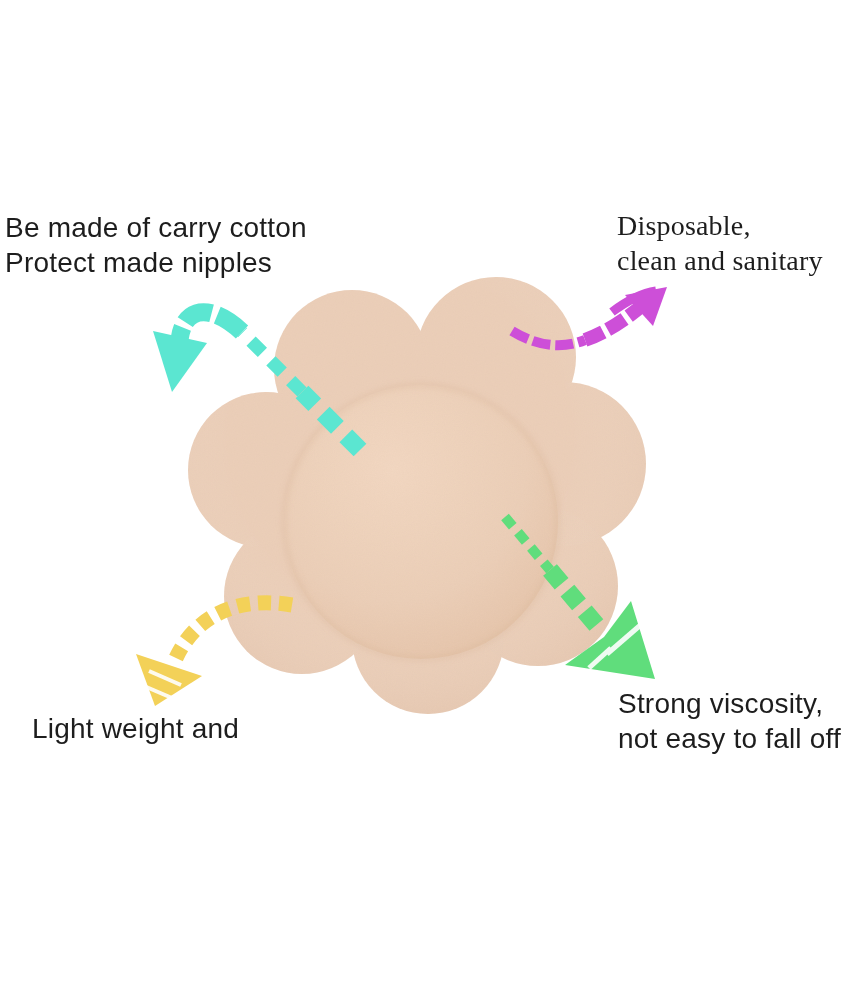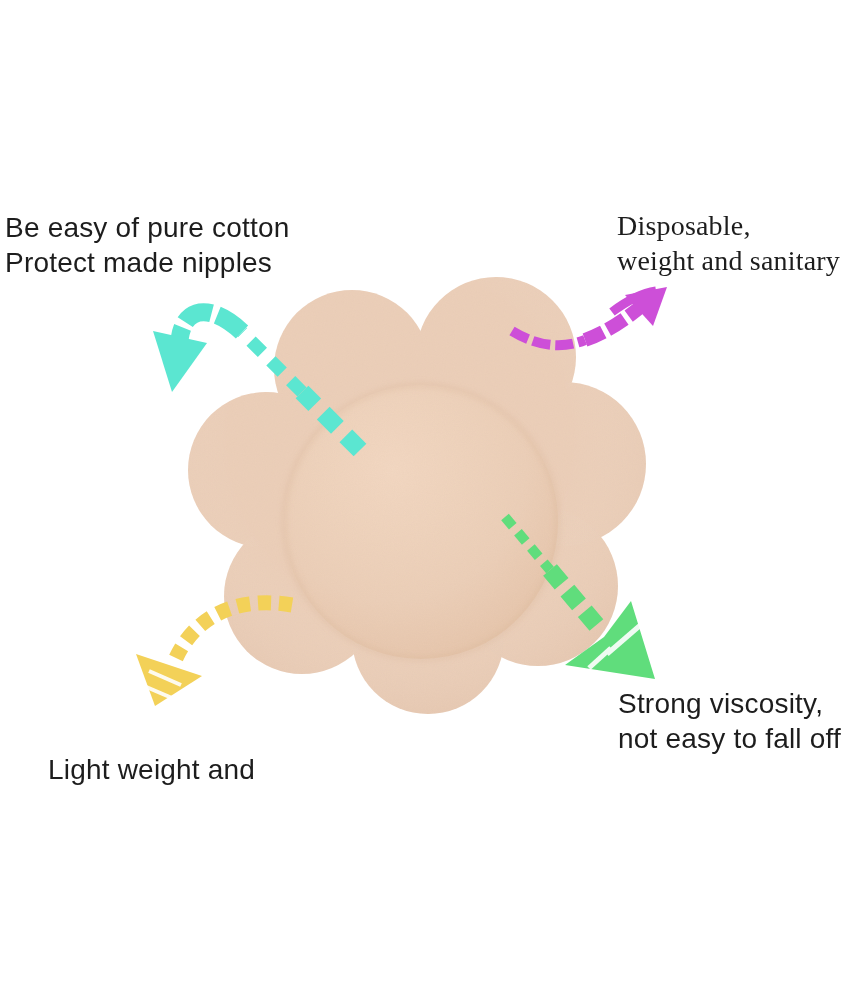--- a/index.html
+++ b/index.html
@@ -19,21 +19,21 @@
   .cap {
     position: absolute;
     font-size: 28px;
     line-height: 35px;
     color: #1d1d1d;
     white-space: nowrap;
     letter-spacing: 0.2px;
   }
   .cap-tl { left: 5px;   top: 210px; }
   .cap-tr { left: 617px; top: 208px; font-family: Liberation Serif, serif; }
-  .cap-bl { left: 48px;  top: 711px; margin-top: 41px; }
+  .cap-bl { left: 32px;  top: 711px; }
   .cap-br { left: 618px; top: 686px; }
 </style>
 </head>
 <body>
 
 <div class="stage">
 
   <svg class="art" viewBox="0 0 850 995" aria-hidden="true">
     <defs>
       <g id="flower-shape">
@@ -101,27 +101,27 @@
       <path d="M 550 570 L 598 627" stroke-width="18" stroke-dasharray="18 9" stroke="#60dd7c"></path>
       <polygon points="631,601 655,679 565,665 604,637" stroke="none" fill="#60dd7c"></polygon>
       <g stroke="#ffffff" stroke-width="5" opacity="0.9">
         <path d="M 607 654 L 644 622"></path>
         <path d="M 589 668 L 611 648"></path>
       </g>
     </g>
   </svg>
 
   <div class="cap cap-tl">
-    <div>Be easy of pure cotton</div>
+    <div>Be made of carry cotton</div>
     <div>Protect made nipples</div>
   </div>
 
   <div class="cap cap-tr">
     <div>Disposable,</div>
-    <div>weight and sanitary</div>
+    <div>clean and sanitary</div>
   </div>
 
   <div class="cap cap-bl">
     <div>Light weight and</div>
   </div>
 
   <div class="cap cap-br">
     <div>Strong viscosity,</div>
     <div>not easy to fall off</div>
   </div>

